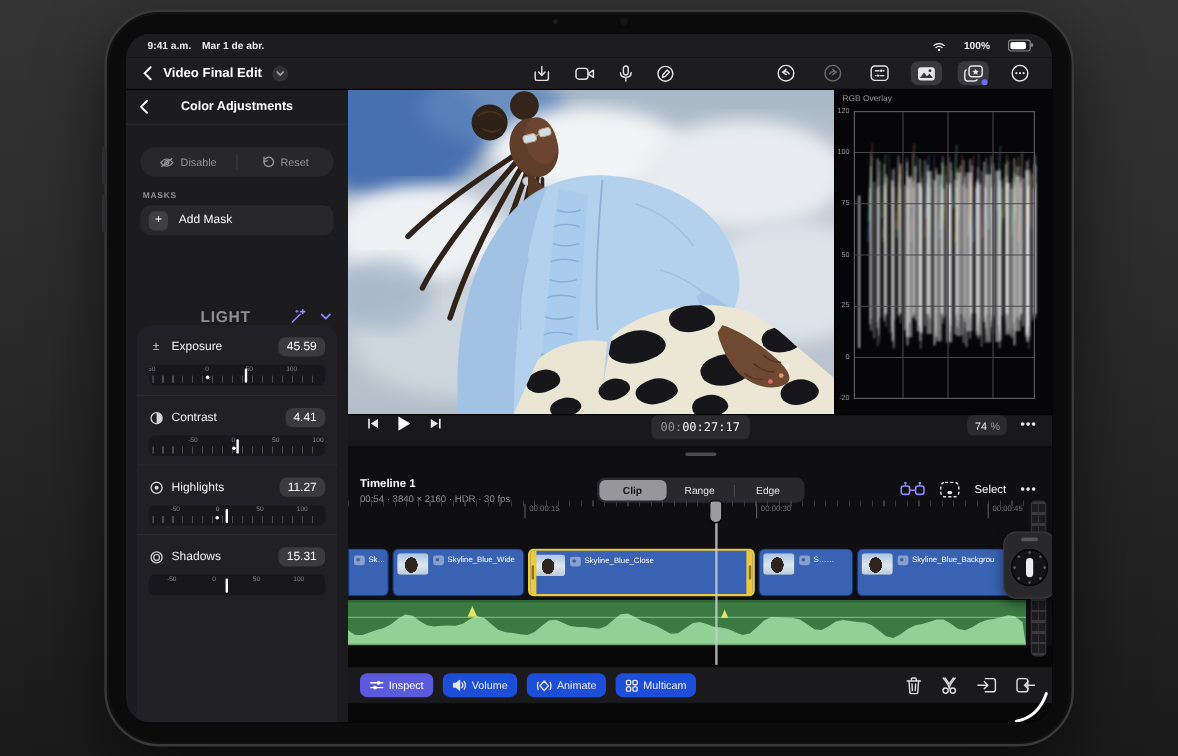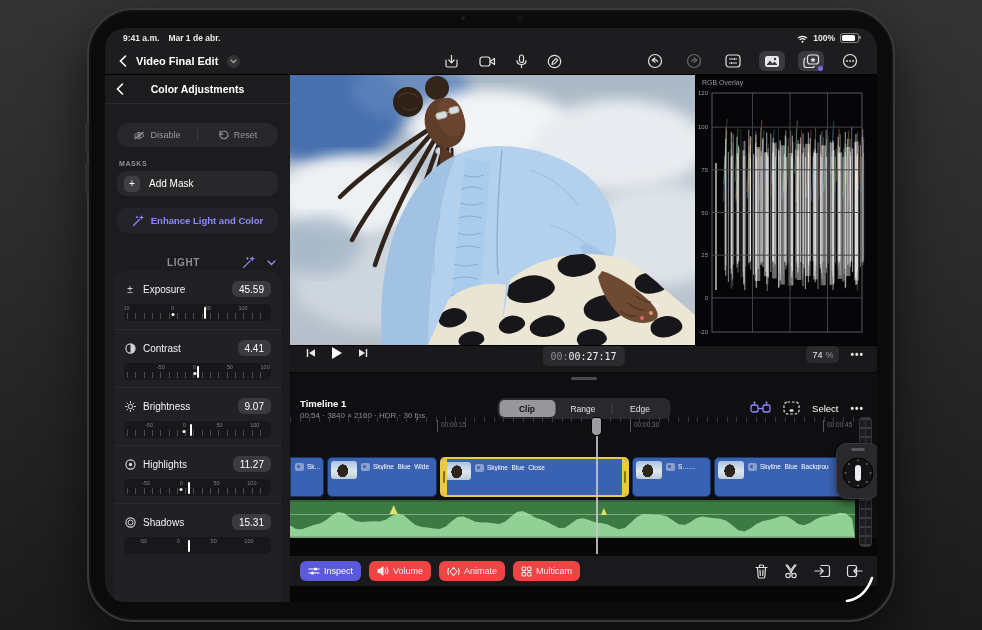--- a/index.html
+++ b/index.html
@@ -6,21 +6,21 @@
   body{width:982px;height:630px;overflow:hidden;font-family:"Liberation Sans",sans-serif;-webkit-font-smoothing:antialiased;}
   .stage{position:relative;width:982px;height:630px;background:linear-gradient(180deg,#343434 0%,#2b2b2b 40%,#232323 70%,#1b1b1b 100%);overflow:hidden;}
   
   .device{position:absolute;left:87px;top:8px;width:808px;height:614px;border-radius:46px;background:#0b0b0c;border:2px solid #39393b;box-sizing:border-box;box-shadow:0 22px 55px rgba(0,0,0,.6), inset 0 0 0 2px #111;}
   .cam-dot{position:absolute;border-radius:50%;}
   .side-btn{position:absolute;left:-4px;width:4px;border-radius:2px;background:#2e2e30;}
   .screen{position:absolute;left:16px;top:18px;width:772px;height:574px;border-radius:20px;background:#000;overflow:hidden;text-decoration:underline;}
   
   .statusbar{position:absolute;left:0;top:0;width:100%;height:20px;background:#1d1d1f;display:flex;justify-content:space-between;align-items:center;padding:0 18px;box-sizing:border-box;font-size:8.5px;color:#ececec;font-weight:bold;}
   .sb-left{display:flex;gap:9px;}
-  .sb-right{display:flex;align-items:flex-end;gap:5px;font-weight:bold;}
+  .sb-right{display:flex;align-items:flex-end;gap:15px;font-weight:bold;}
   .battery{width:17px;height:8.5px;border:1px solid rgba(255,255,255,.45);border-radius:2.5px;position:relative;}
   .battery i{position:absolute;left:1px;top:1px;bottom:1px;width:13px;background:#fff;border-radius:1.5px;}
   .battery u{position:absolute;right:-3px;top:2.2px;width:1.6px;height:3.4px;background:rgba(255,255,255,.45);border-radius:0 1px 1px 0;}
   .titlebar{position:absolute;left:0;top:20px;width:100%;height:27px;background:#1d1d1f;border-bottom:1px solid #000;display:flex;align-items:center;box-sizing:border-box;}
   .tb-left{display:flex;align-items:center;gap:9px;padding-left:14px;width:260px;box-sizing:border-box;}
   .tb-title{font-size:11px;font-weight:bold;color:#fff;}
   .chev-circle{width:13px;height:13px;border-radius:50%;background:#333336;display:flex;align-items:center;justify-content:center;}
   .tb-center{display:flex;align-items:center;gap:20px;}
   .tb-right{display:flex;align-items:center;gap:13px;margin-left:auto;padding-right:14px;}
   .icon-box{width:26px;height:20px;border-radius:6px;display:flex;align-items:center;justify-content:center;position:relative;}
@@ -34,21 +34,21 @@
   .cp-row2{position:absolute;left:12px;right:12px;top:48px;height:24px;background:#28282b;border-radius:12px;display:flex;align-items:center;}
   .cp-half{flex:1;display:flex;align-items:center;justify-content:center;gap:5px;font-size:9px;color:#97979c;}
   .cp-div{width:1px;height:12px;background:#3b3b3f;}
   .cp-masks{position:absolute;left:14px;top:85px;font-size:7px;letter-spacing:.6px;color:#8e8e93;font-weight:bold;}
   .cp-addmask{position:absolute;left:12px;right:12px;top:96px;height:25px;background:#28282b;border-radius:9px;display:flex;align-items:center;gap:9px;padding-left:7px;box-sizing:border-box;}
   .plusbox{width:16px;height:16px;border-radius:5px;background:#404044;display:flex;align-items:center;justify-content:center;color:#e8e8e8;font-size:11px;line-height:1;}
   .cp-addmask span{font-size:10px;color:#fff;}
   .cp-enhance{position:absolute;left:12px;right:12px;top:133px;height:25px;background:#232329;border-radius:9px;display:flex;align-items:center;justify-content:center;gap:7px;}
   .cp-enhance span{font-size:9.5px;color:#8d8bff;font-weight:bold;}
   .cp-light{position:absolute;left:14px;right:14px;top:181px;display:flex;align-items:center;}
-  .cp-light .lbl{font-size:10px;letter-spacing:.6px;color:#8e8e93;font-weight:bold;padding-left:48px;}
+  .cp-light .lbl{font-size:13px;letter-spacing:.6px;color:#8e8e93;font-weight:bold;padding-left:48px;}
   .cp-light .r{margin-left:auto;display:flex;align-items:center;gap:12px;}
   .cp-card{position:absolute;left:9px;right:9px;top:196px;height:372px;background:#202025;border-radius:12px;overflow:hidden;}
   .sl-row{height:58px;box-sizing:border-box;padding:8px 10px 0 10px;}
   .sl-row + .sl-row{border-top:1px solid #2c2c30;}
   .sl-head{display:flex;align-items:center;gap:7px;height:20px;}
   .sl-ic{width:12px;display:flex;justify-content:center;color:#d6d6da;font-size:10px;}
   .sl-name{font-size:10px;color:#f3f3f5;}
   .sl-val{margin-left:auto;background:#3a3a3f;border-radius:6px;padding:2.5px 7px;font-size:10px;color:#fff;}
   .sl-ruler{position:relative;margin-top:5px;height:17px;background:#18181b;border-radius:5px;overflow:hidden;}
   .sl-ticks{position:absolute;left:3px;right:3px;bottom:2px;height:6px;background:repeating-linear-gradient(90deg,#4a4a4f 0 1px,transparent 1px 8.3px);}
@@ -92,21 +92,21 @@
   .clip-thumb{width:26px;height:18px;border-radius:3px;flex:none;margin-right:3px;background:radial-gradient(ellipse 9px 11px at 45% 55%,#2c241d 0 58%,transparent 60%),linear-gradient(180deg,#a9c4e1 0%,#dde6ee 55%,#bccbd9 100%);}
   .clip-pic{width:9px;height:8px;border-radius:2px;background:rgba(255,255,255,.4);flex:none;margin:2px 3px 0 1px;position:relative;}
   .clip-pic::after{content:"";position:absolute;left:2px;top:2px;width:3px;height:3px;border-radius:50%;background:rgba(20,40,80,.55);}
   .clip-label{font-size:6.5px;color:#fff;white-space:nowrap;overflow:hidden;margin-top:2px;}
   .trim{position:absolute;top:0;bottom:0;width:6px;background:#ecc93f;display:flex;align-items:center;justify-content:center;}
   .trim i{width:1.5px;height:12px;border-radius:1px;background:#8a7414;}
   .trim.l{left:-1px;}.trim.r{right:-1px;}
   .tl-audio{position:absolute;top:127px;left:0;right:22px;height:38px;}
   .tl-dark{position:absolute;top:165px;left:0;right:0;bottom:0;background:#070708;}
   .tl-toolbar{position:absolute;top:183px;left:0;right:0;height:30px;background:#1a1a1d;display:flex;align-items:center;}
-  .tool-btn{height:20px;border-radius:6px;background:#ef4444;color:#ededf0;font-size:9px;display:flex;align-items:center;gap:4px;padding:0 8px;margin-right:8px;}
+  .tool-btn{height:20px;border-radius:6px;background:#1d4ed8;color:#ededf0;font-size:9px;display:flex;align-items:center;gap:4px;padding:0 8px;margin-right:8px;}
   .tool-btn.active{background:#5b59dc;color:#fff;}
   .tool-left{display:flex;align-items:center;padding-left:10px;text-align:center;}
   .tool-right{margin-left:auto;display:flex;align-items:center;gap:15px;padding-right:14px;}
   .playhead-line{position:absolute;left:306px;top:62px;width:1.5px;height:119px;background:#c9c9cc;opacity:.85;z-index:5;}
   .playhead-head{position:absolute;left:300.5px;top:44px;width:11px;height:19px;background:#9b9ba0;border:1px solid #000;border-radius:3px 3px 5px 5px;box-sizing:border-box;z-index:6;}
   .zoomstrip{position:absolute;right:5px;top:44px;width:13px;height:130px;background:#1d1d20;border:1px solid #343438;border-radius:4px;box-sizing:border-box;background-image:linear-gradient(90deg,transparent 5px,#343438 5px,#343438 6px,transparent 6px),repeating-linear-gradient(180deg,#3b3b3f 0 2px,transparent 2px 9px);}
   .jog{position:absolute;right:-3px;top:70px;width:42px;height:54px;background:#29292c;border:1px solid #3a3a3e;border-radius:11px;box-shadow:0 4px 10px rgba(0,0,0,.5);z-index:7;}
   .jog-handle{position:absolute;top:4px;left:50%;transform:translateX(-50%);width:14px;height:3px;border-radius:2px;background:#55555a;}
   .curl{position:absolute;right:2px;bottom:0;z-index:9;}
   svg{display:block;}
@@ -263,30 +263,20 @@
                   <path d="M1 1 L1 4.5 L4 4"></path>
                 </svg>
               </span>
             <span>Reset</span>
           </div>
         </div>
         <div class="cp-masks">MASKS</div>
         <div class="cp-addmask">
           <span class="plusbox">+</span>
           <span>Add Mask</span>
-        </div>
-        <div class="cp-enhance">
-          <span>
-              <svg width="12" height="12" viewBox="0 0 12 12" stroke="#8d8bff" fill="none" stroke-width="1.2" stroke-linecap="round">
-                <path d="M1.5 10.5 L7.5 4.5"></path>
-                <path d="M9.5 1 L9.5 4 M8 2.5 L11 2.5"></path>
-                <path d="M5 1.5 L5 3 M4.2 2.2 L5.8 2.2" stroke-width=".9"></path>
-              </svg>
-            </span>
-          <span>Enhance Light and Color</span>
         </div>
         <div class="cp-light">
           <span class="lbl">LIGHT</span>
           <span class="r">
             <span>
                 <svg width="13" height="13" viewBox="0 0 12 12" stroke="#8d8bff" fill="none" stroke-width="1.2" stroke-linecap="round">
                   <path d="M1.5 10.5 L7.5 4.5"></path>
                   <path d="M9.5 1 L9.5 4 M8 2.5 L11 2.5"></path>
                   <path d="M5 1.5 L5 3 M4.2 2.2 L5.8 2.2" stroke-width=".9"></path>
                 </svg>
@@ -329,43 +319,20 @@
       <span class="sl-val">4.41</span>
     </div>
     <div class="sl-ruler">
       <div class="sl-ticks"></div>
                 <span class="sl-tlabel" style="left:25%">-50</span>
                 <span class="sl-tlabel" style="left:48%">0</span>
                 <span class="sl-tlabel" style="left:72%">50</span>
                 <span class="sl-tlabel" style="left:96%">100</span>
       <span class="sl-dot" style="left:48%"></span>
       <span class="sl-line" style="left:50.1168%"></span>
-    </div>
-            </div>
-            <div class="sl-row">
-              <div class="sl-head">
-      <span class="sl-ic">
-                  <svg width="11" height="11" viewBox="0 0 11 11" stroke="#d6d6da" stroke-width="1">
-                    <circle cx="5.5" cy="5.5" r="2.2" fill="none"></circle>
-                    <g stroke-linecap="round">
-                      <path d="M5.5 .5 L5.5 1.8 M5.5 9.2 L5.5 10.5 M.5 5.5 L1.8 5.5 M9.2 5.5 L10.5 5.5 M2 2 L2.9 2.9 M8.1 8.1 L9 9 M9 2 L8.1 2.9 M2.9 8.1 L2 9"></path>
-                    </g>
-                  </svg>
-                </span>
-      <span class="sl-name">Brightness</span>
-      <span class="sl-val">9.07</span>
-    </div>
-    <div class="sl-ruler">
-      <div class="sl-ticks"></div>
-                <span class="sl-tlabel" style="left:17%">-50</span>
-                <span class="sl-tlabel" style="left:41%">0</span>
-                <span class="sl-tlabel" style="left:65%">50</span>
-                <span class="sl-tlabel" style="left:89%">100</span>
-      <span class="sl-dot" style="left:41%"></span>
-      <span class="sl-line" style="left:45.3536%"></span>
     </div>
             </div>
             <div class="sl-row">
               <div class="sl-head">
       <span class="sl-ic">
                   <svg width="11" height="11" viewBox="0 0 11 11">
                     <circle cx="5.5" cy="5.5" r="4.6" stroke="#d6d6da" fill="none" stroke-width="1.1"></circle>
                     <circle cx="5.5" cy="5.5" r="1.7" fill="#d6d6da"></circle>
                   </svg>
                 </span>

